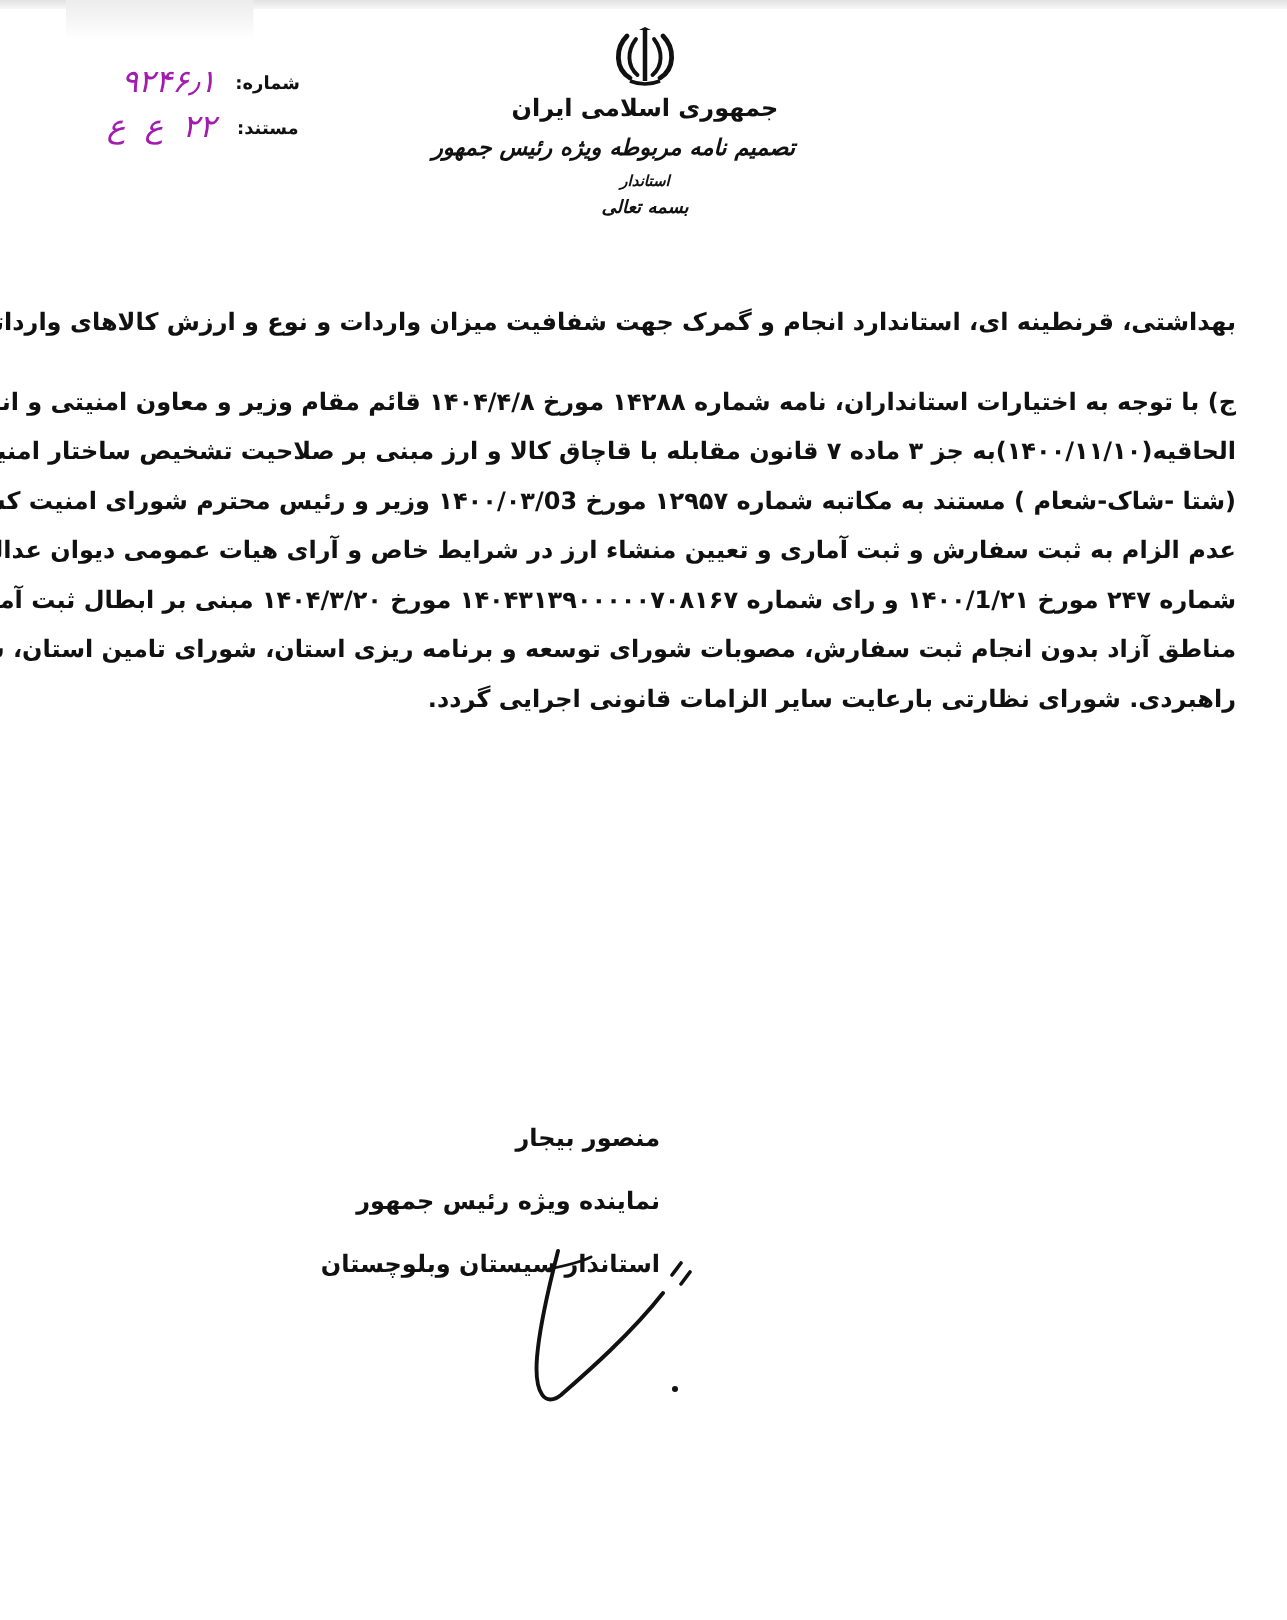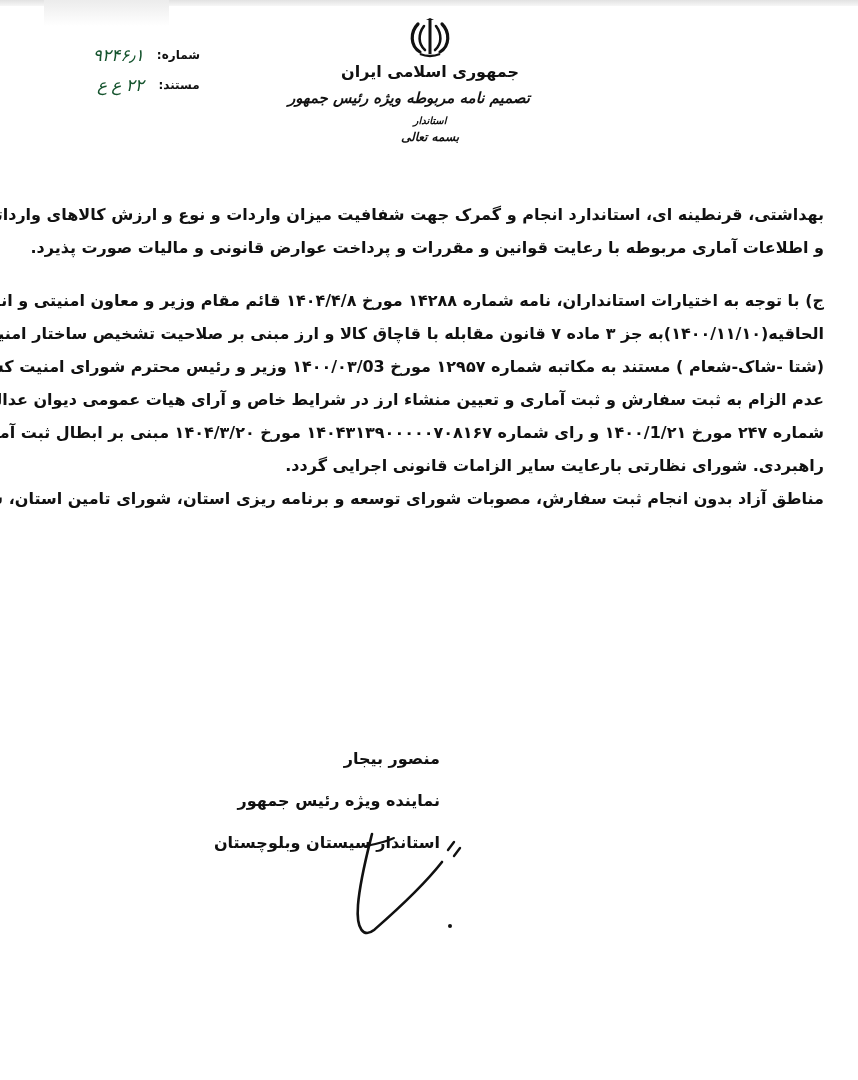--- a/index.html
+++ b/index.html
@@ -43,28 +43,28 @@
       display: flex;
       flex-direction: row;
       align-items: center;
       height: 30px;
       gap: 14px;
     }
     .meta-label {
       font-weight: bold;
       font-size: 12px;
       width: 42px;
-      text-align: center;
+      text-align: left;
     }
     .meta-value {
-      font-family: Liberation Serif, serif;
-      font-size: 17px;
+      font-family: Liberation Mono, monospace;
+      font-size: 21px;
       font-style: italic;
       letter-spacing: 1px;
-      color: #14532d;
+      color: #a21caf;
     }
 
     
     .header-center {
       position: absolute;
       left: 330px;
       top: 18px;
       width: 200px;
       text-align: center;
       direction: rtl;
@@ -183,30 +183,29 @@
     </svg>
     <div class="republic">جمهوری اسلامی ایران</div>
     <div class="decree-title">تصمیم نامه مربوطه ویژه رئیس جمهور</div>
     <div class="governor-office">استاندار</div>
     <div class="in-his-name">بسمه تعالی</div>
   </div>
 
   <div class="body">
     <div class="para">
       <span class="para-line">بهداشتی، قرنطینه ای، استاندارد انجام و گمرک جهت شفافیت میزان واردات و نوع و ارزش کالاهای وارداتی را کنترل</span>
-      <span class="para-line last">و اطلاعات آماری مربوطه با رعایت قوانین و مقررات و پرداخت عوارض قانونی و مالیات صورت پذیرد.</span>
     </div>
     <div class="para">
       <span class="para-line">ج) با توجه به اختیارات استانداران، نامه شماره ۱۴۲۸۸ مورخ ۱۴۰۴/۴/۸ قائم مقام وزیر و معاون امنیتی و انتظامی وزیر</span>
       <span class="para-line">الحاقیه(۱۴۰۰/۱۱/۱۰)به جز ۳ ماده ۷ قانون مقابله با قاچاق کالا و ارز مبنی بر صلاحیت تشخیص ساختار امنیتی کشور</span>
       <span class="para-line">(شتا -شاک-شعام ) مستند به مکاتبه شماره ۱۲۹۵۷ مورخ ۱۴۰۰/۰۳/03 وزیر و رئیس محترم شورای امنیت کشور به</span>
       <span class="para-line">عدم الزام به ثبت سفارش و ثبت آماری و تعیین منشاء ارز در شرایط خاص و آرای هیات عمومی دیوان عدالت اداری به</span>
       <span class="para-line">شماره ۲۴۷ مورخ ۱۴۰۰/1/۲۱ و رای شماره ۱۴۰۴۳۱۳۹۰۰۰۰۰۷۰۸۱۶۷ مورخ ۱۴۰۴/۳/۲۰ مبنی بر ابطال ثبت آماری برای</span>
+      <span class="para-line">مناطق آزاد بدون انجام ثبت سفارش، مصوبات شورای توسعه و برنامه ریزی استان، شورای تامین استان، شورای</span>
       <span class="para-line last">راهبردی. شورای نظارتی بارعایت سایر الزامات قانونی اجرایی گردد.</span>
-      <span class="para-line">مناطق آزاد بدون انجام ثبت سفارش، مصوبات شورای توسعه و برنامه ریزی استان، شورای تامین استان، شورای</span>
     </div>
   </div>
 
   <div class="signature">
     <div class="sig-line">منصور بیجار</div>
     <div class="sig-line">نماینده ویژه رئیس جمهور</div>
     <div class="sig-line">استاندار سیستان وبلوچستان</div>
   </div>
 
   <svg class="sig-scribble" viewBox="0 0 140 120">

